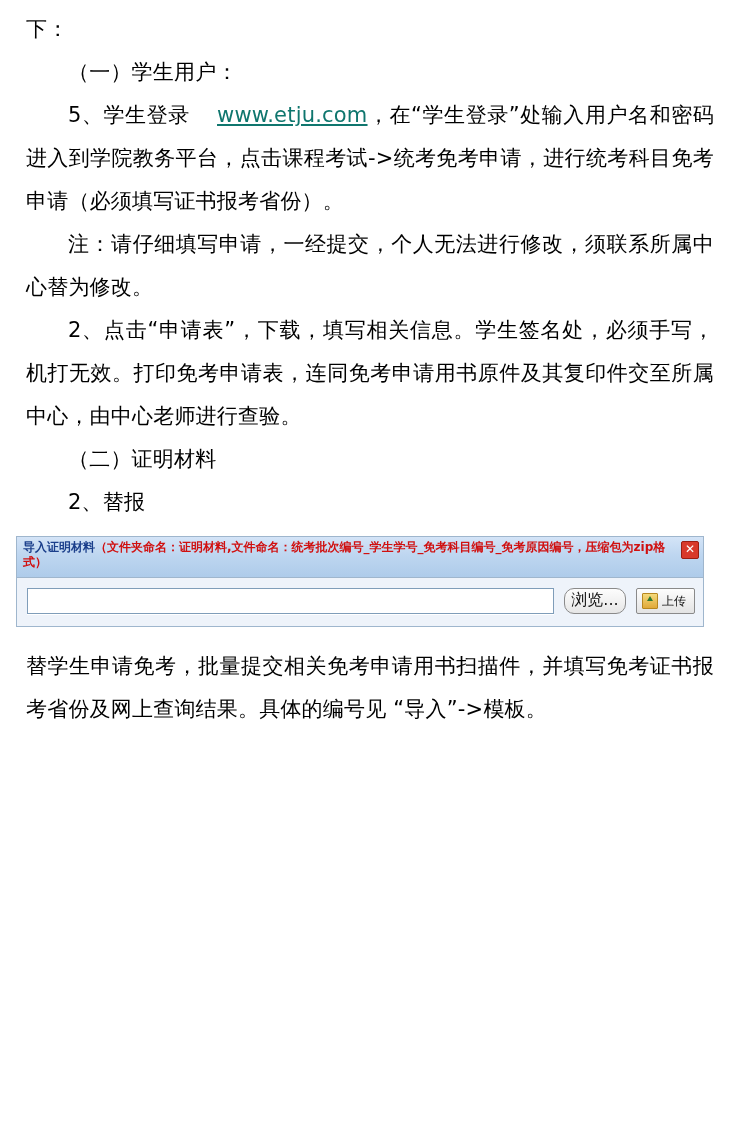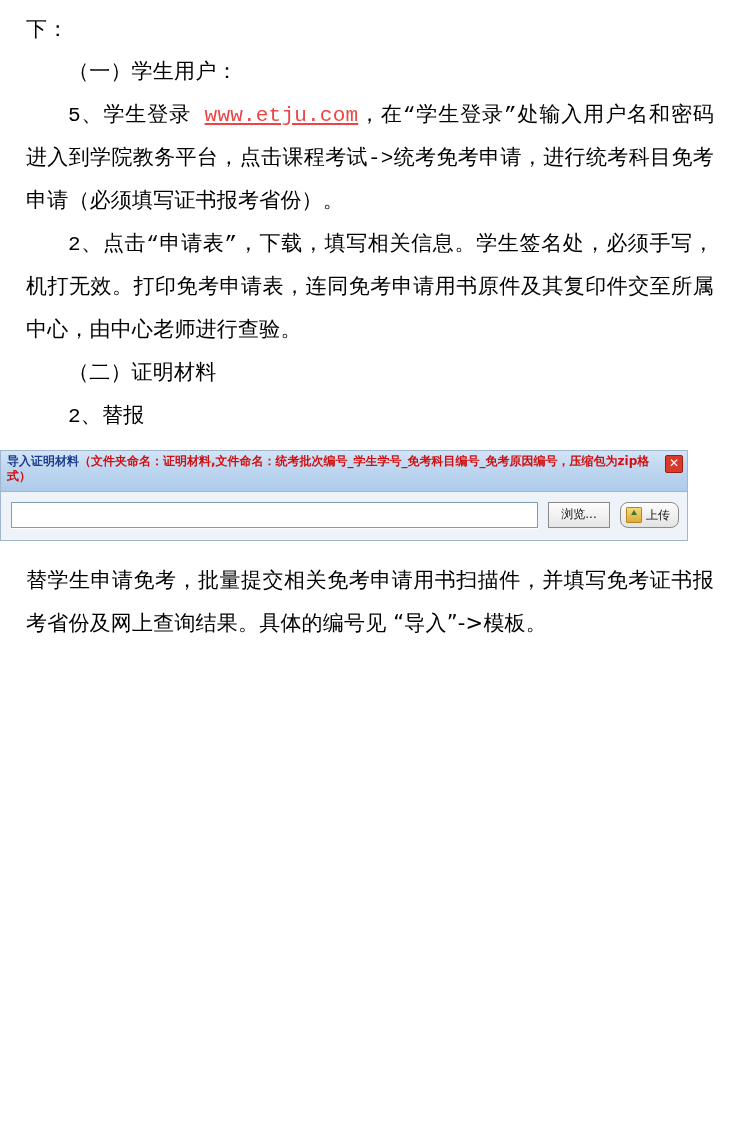--- a/index.html
+++ b/index.html
@@ -30,29 +30,29 @@
     margin: 0 0 0 0;
     font-size: 21px;
     line-height: 43px;
     letter-spacing: 0.2px;
     text-align: justify;
     text-justify: inter-ideograph;
     word-break: break-all;
   }
   p.para.indent {
     text-indent: 42px;
-    font-family: Liberation Mono, monospace;
   }
   .link {
-    color: #ef4444;
+    color: #0f766e;
     text-decoration: underline;
+    margin-left: 20px;
   }
   
   .upload-shot {
-    margin: 12px 0 10px 0;
+    margin: 12px 0 10px 16px;
     width: 688px;
     border: 1px solid #9fb6cd;
     background: #ec4899;
     box-sizing: border-box;
     box-shadow: 0 0 0 1px #ffffff inset;
   }
   .upload-titlebar {
     display: flex;
     align-items: flex-start;
     background: linear-gradient(to bottom, #d4e4f7 0%, #bed6f0 45%, #aecbea 100%);
@@ -98,38 +98,38 @@
   .file-input {
     flex: 1 1 auto;
     height: 22px;
     background: #ffffff;
     border: 1px solid #7f9db9;
     box-shadow: 0 1px 0 #ffffff;
   }
   .browse-btn {
     width: 60px;
     height: 24px;
-    font-size: 12px;
+    font-size: 16px;
     line-height: 22px;
     text-align: center;
     background: linear-gradient(to bottom, #fdfdfd, #e6e6e6);
     border: 1px solid #8a8a8a;
-    border-radius: 0;
+    border-radius: 10px;
     color: #111;
     cursor: pointer;
   }
   .upload-btn {
     display: flex;
     align-items: center;
     gap: 4px;
     height: 24px;
     padding: 0 8px 0 5px;
     background: linear-gradient(to bottom, #fdfdfd, #e3e3e3);
     border: 1px solid #8a8a8a;
-    border-radius: 8px;
+    border-radius: 2px;
     font-size: 12px;
     color: #111;
     cursor: pointer;
   }
   .upload-icon {
     width: 14px;
     height: 14px;
     background: linear-gradient(to bottom, #f4d97a, #e0a93a);
     border: 1px solid #b7871f;
     position: relative;
@@ -152,20 +152,21 @@
 
 <div class="page">
   <div class="doc-body">
 
     <p class="para">下：</p>
 
     <p class="para indent">（一）学生用户：</p>
 
     <p class="para indent"><span>5、学生登录 </span><a class="link" href="#">www.etju.com</a><span>，在“学生登录”处输入用户名和密码进入到学院教务平台，点击课程考试-&gt;统考免考申请，进行统考科目免考申请（必须填写证书报考省份）。</span></p>
 
+    <p class="para indent">注：请仔细填写申请，一经提交，个人无法进行修改，须联系所属中心替为修改。</p>
 
     <p class="para indent">2、点击“申请表”，下载，填写相关信息。学生签名处，必须手写，机打无效。打印免考申请表，连同免考申请用书原件及其复印件交至所属中心，由中心老师进行查验。</p>
 
     <p class="para indent">（二）证明材料</p>
 
 
     <p class="para indent">2、替报</p>
 
   </div>
 

